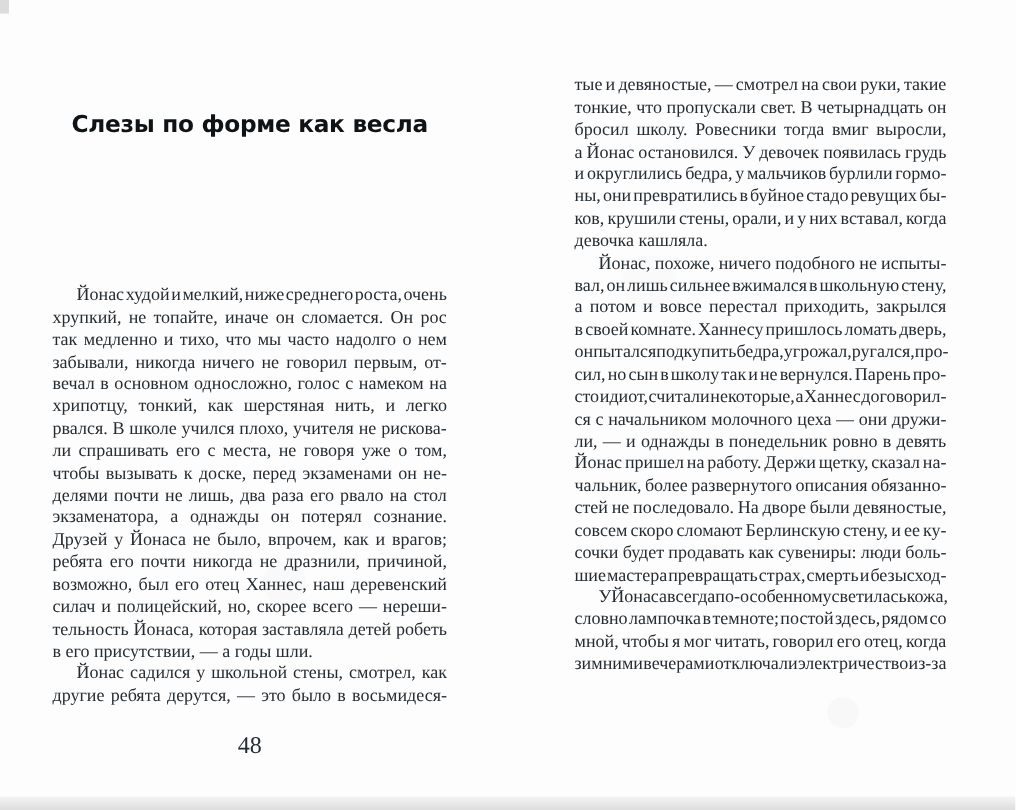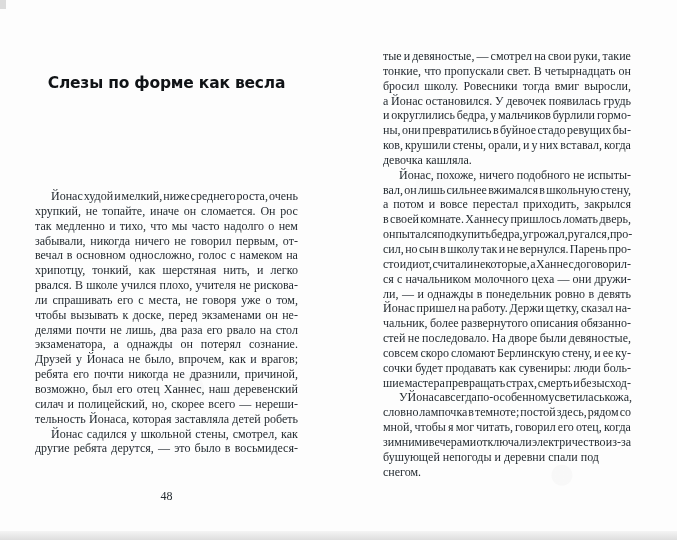--- a/index.html
+++ b/index.html
@@ -63,21 +63,21 @@
     display: flex;
     justify-content: space-between;
   }
   .line span { white-space: pre; }
   .line.end { display: block; }
   .line.indent { padding-left: 16px; }
   .page-number {
     position: absolute;
     top: 489px;
     text-align: center;
-    font-size: 12px;
+    font-size: 16px;
     color: var(--ink);
   }
   .pn-left  { left: 35px;  width: 263px; }
   .pn-right { left: 383px; width: 248px; }
 </style>
 </head>
 <body>
 
 <div class="spread">
   <div class="corner-patch"></div>
@@ -237,20 +237,21 @@
         <span>нереши-</span>
       </div>
       <div class="line">
         <span>тельность</span>
         <span>Йонаса,</span>
         <span>которая</span>
         <span>заставляла</span>
         <span>детей</span>
         <span>робеть</span>
       </div>
+      <div class="line end">в его присутствии, — а годы шли.</div>
       <div class="line indent">
         <span>Йонас</span>
         <span>садился</span>
         <span>у</span>
         <span>школьной</span>
         <span>стены,</span>
         <span>смотрел,</span>
         <span>как</span>
       </div>
       <div class="line">
@@ -505,20 +506,19 @@
         <span>отец,</span>
         <span>когда</span>
       </div>
       <div class="line">
         <span>зимними</span>
         <span>вечерами</span>
         <span>отключали</span>
         <span>электричество</span>
         <span>из-за</span>
       </div>
-      <div class="line end">бушующей непогоды и деревни спали под снегом.</div>
     </div>
 
   <div class="page-number pn-left">48</div>
 
 
   <div class="bottom-edge"></div>
 </div>
 
 </body></html>

